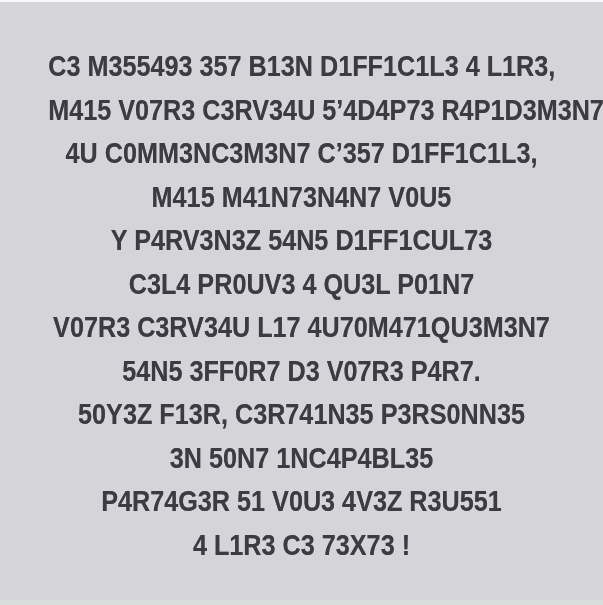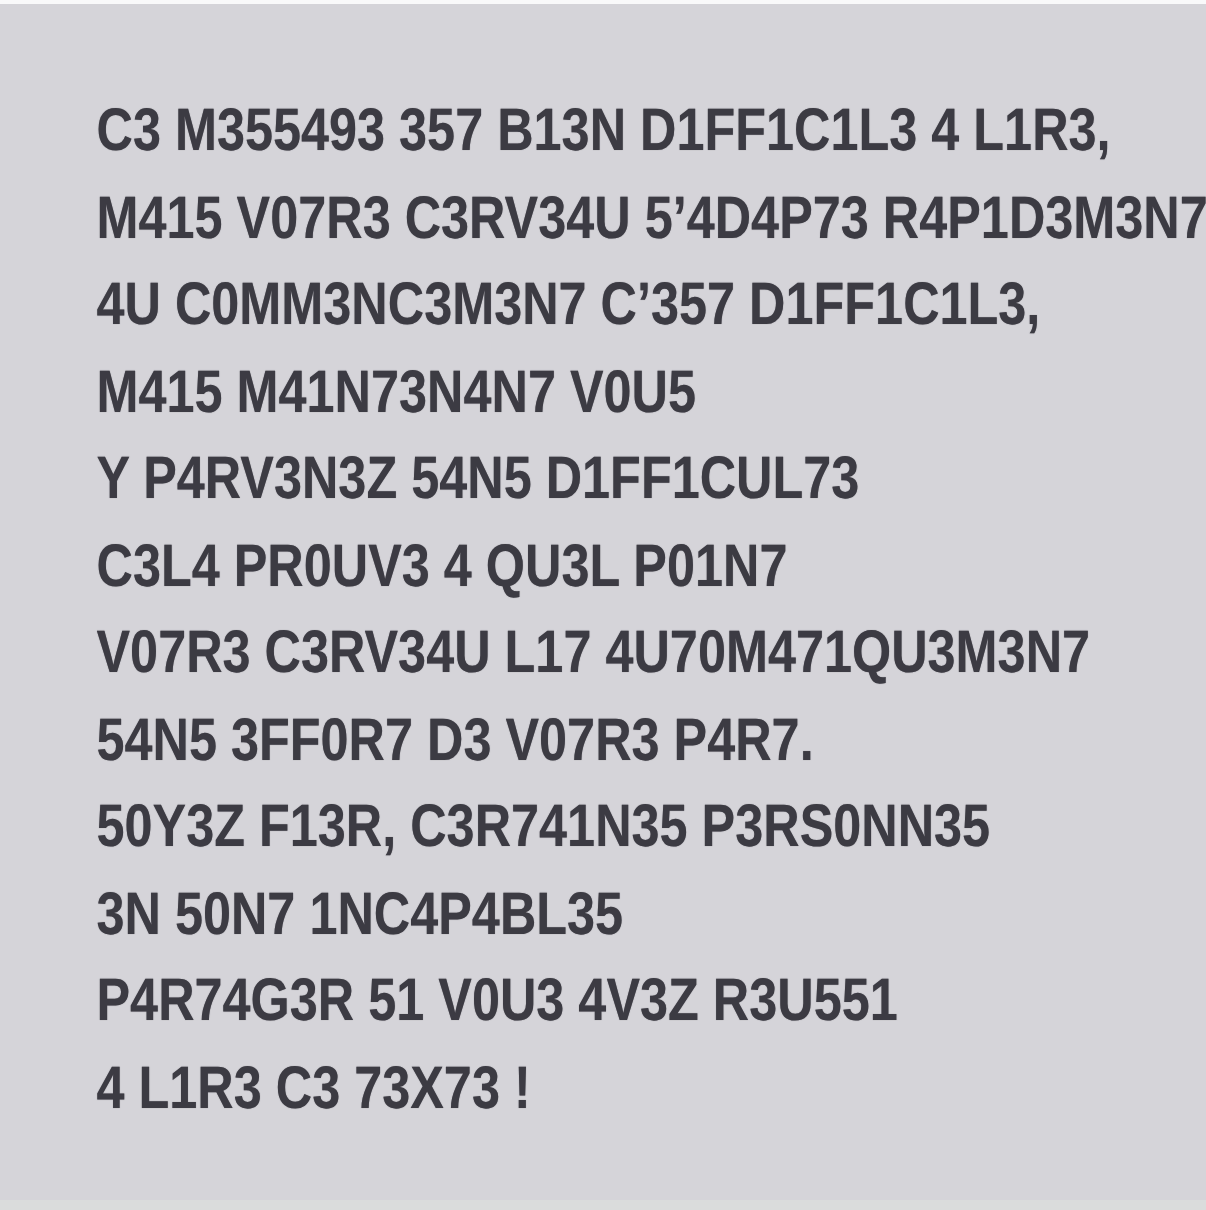--- a/index.html
+++ b/index.html
@@ -26,21 +26,21 @@
     bottom: 0; left: 0;
     width: 100%;
     height: 5px;
     background: rgba(222,226,222,0.55);
   }
   .puzzle-text {
     position: absolute;
     top: 44px;
     left: 0;
     width: 603px;
-    text-align: left;
+    text-align: center;
   }
   .line {
     display: block;
     width: 603px;
     line-height: 43.5px;
     font-size: 30px;
     font-weight: 700;
     color: #3c3b43;
     white-space: nowrap;
     transform: scaleX(0.84);

